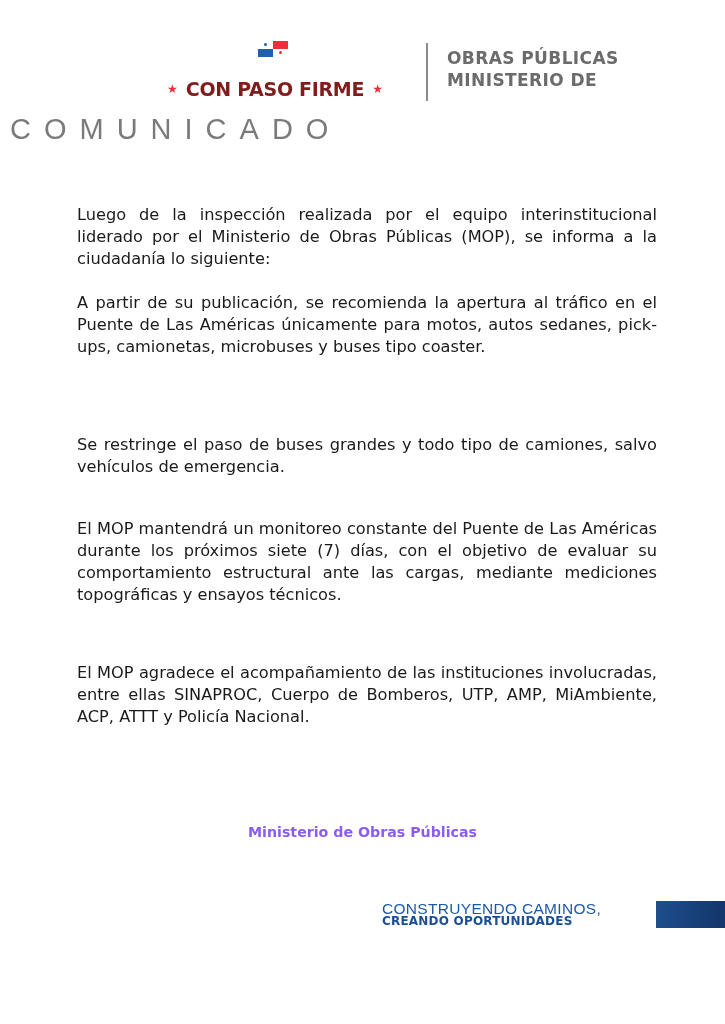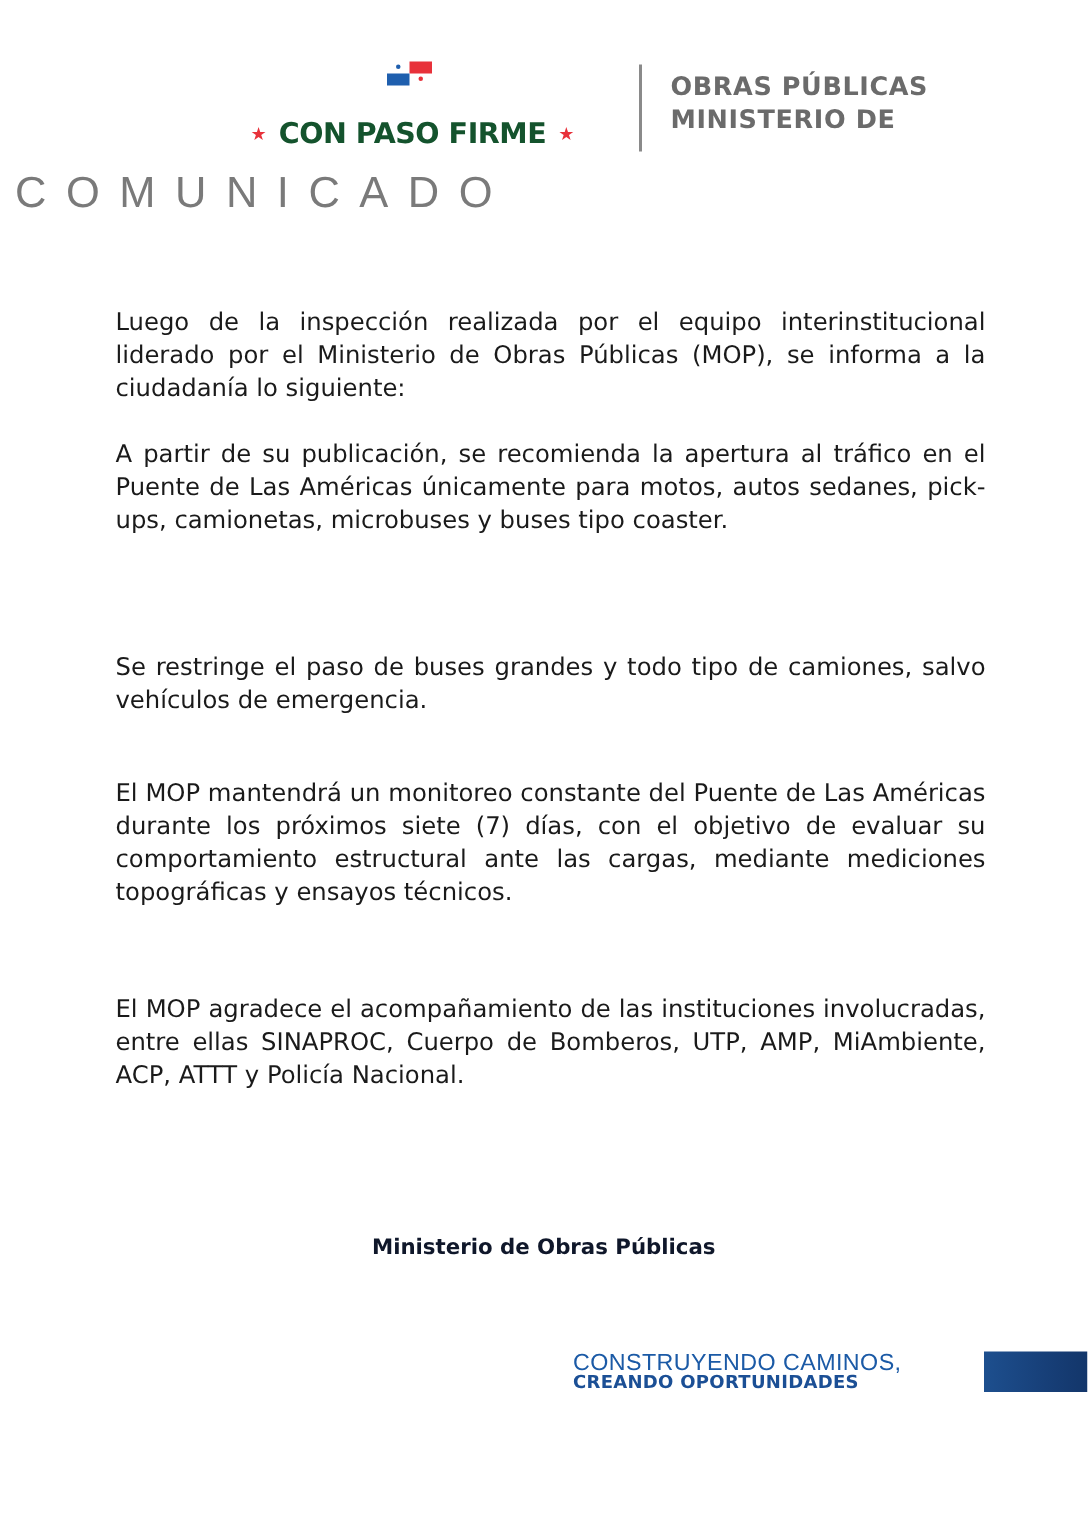--- a/index.html
+++ b/index.html
@@ -87,21 +87,21 @@
     }
     .gov-line2 .star {
       color: #e8313a;
       font-size: 12px;
       line-height: 1;
     }
     .gov-line2 .slogan {
       font-family: "DejaVu Sans", sans-serif;
       font-weight: bold;
       font-size: 19px;
-      color: #14532d;
+      color: #7f1d1d;
       letter-spacing: -0.3px;
     }
     .divider {
       position: absolute;
       left: 426px;
       top: 7px;
       width: 2px;
       height: 58px;
       background: #8a8a8a;
     }
@@ -157,21 +157,21 @@
     .signature {
       position: absolute;
       top: 822px;
       left: 0;
       width: 725px;
       text-align: center;
       font-family: "DejaVu Sans", sans-serif;
       font-weight: bold;
       font-size: 14.2px;
       line-height: 21px;
-      color: #0f172a;
+      color: #8b5cf6;
     }
 
     
     .footer-slogan {
       position: absolute;
       top: 901px;
       left: 382px;
       width: 343px;
       height: 28px;
     }

